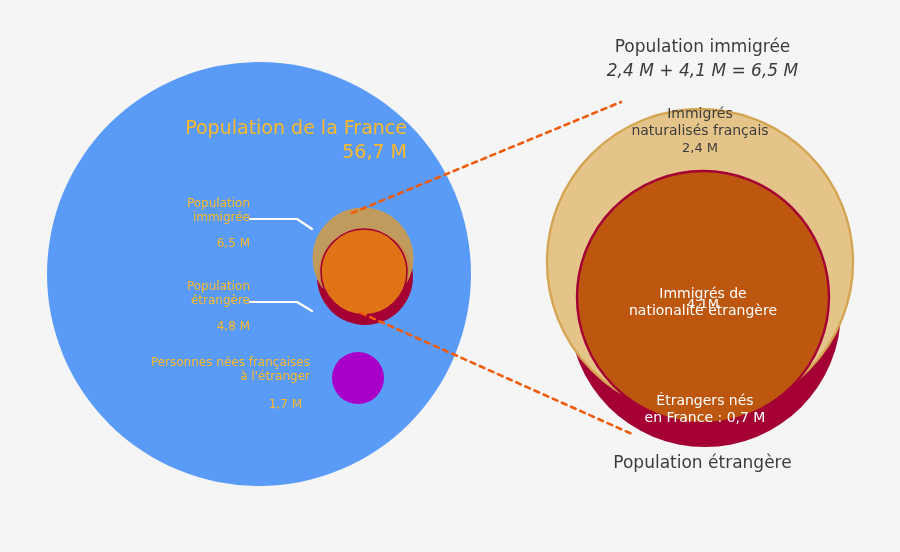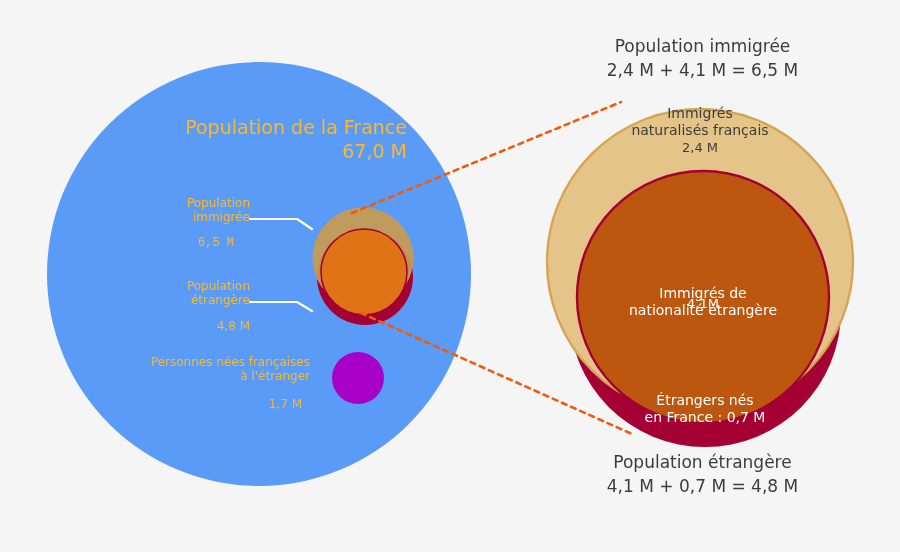--- a/index.html
+++ b/index.html
@@ -75,39 +75,38 @@
     <line x1="361" y1="313" x2="632" y2="434" stroke="#ef5b0c" stroke-width="2.6" stroke-linecap="round" stroke-dasharray="5 5"></line>
 
     <circle cx="705" cy="311" r="136" fill="#a50034"></circle>
 
     <circle cx="700" cy="262" r="153" fill="#e5c489" stroke="#d4a552" stroke-width="2.4"></circle>
 
     <circle cx="703" cy="297" r="126" fill="#bd5710" stroke="#a50034" stroke-width="2.4"></circle>
   </svg>
 
   <div class="lbl gold f19 ta-c" style="left:112px; top:116px; width:295px;">Population de la France</div>
-  <div class="lbl gold f19 ta-c" style="left:112px; top:140px; width:295px;">67,0 M</div>
+  <div class="lbl gold f19 ta-c" style="left:112px; top:140px; width:295px;">56,7 M</div>
 
   <div class="lbl gold f16 ta-r" style="left:120px; top:196px; width:130px;">Population
 immigrée</div>
-  <div class="lbl gold f16 ta-r" style="left:104px; top:236px; width:130px;font-family:Liberation Mono, monospace;">6,5 M</div>
+  <div class="lbl gold f16 ta-r" style="left:120px; top:236px; width:130px;">6,5 M</div>
 
   <div class="lbl gold f16 ta-r" style="left:120px; top:279px; width:130px;">Population
 étrangère</div>
   <div class="lbl gold f16 ta-r" style="left:120px; top:319px; width:130px;">4,8 M</div>
 
   <div class="lbl gold f16 ta-r" style="left:86px; top:355px; width:224px;">Personnes nées françaises
 à l'étranger</div>
   <div class="lbl gold f16 ta-r" style="left:78px; top:397px; width:224px;">1,7 M</div>
 
   <div class="lbl dark f17 ta-c" style="left:565px; top:36px; width:275px;">Population immigrée</div>
-  <div class="lbl dark f17 ta-c" style="left:555px; top:60px; width:295px;">2,4 M + 4,1 M = 6,5 M</div>
+  <div class="lbl dark f17 ta-c" style="left:555px; top:60px; width:295px;font-style:italic;">2,4 M + 4,1 M = 6,5 M</div>
 
   <div class="lbl dark f17 ta-c" style="left:565px; top:452px; width:275px;">Population étrangère</div>
-  <div class="lbl dark f17 ta-c" style="left:555px; top:476px; width:295px;">4,1 M + 0,7 M = 4,8 M</div>
 
   <div class="lbl dark f14 ta-c" style="left:600px; top:105px; width:200px;">Immigrés
 naturalisés français</div>
   <div class="lbl dark f15 ta-c" style="left:600px; top:140px; width:200px;">2,4 M</div>
 
   <div class="lbl white f14 ta-c" style="left:603px; top:261px; width:200px;margin-top:24px;">Immigrés de
 nationalité étrangère</div>
   <div class="lbl white f15 ta-c" style="left:603px; top:296px; width:200px;">4,1M</div>
 
   <div class="lbl white f14 ta-c" style="left:605px; top:392px; width:200px;">Étrangers nés

